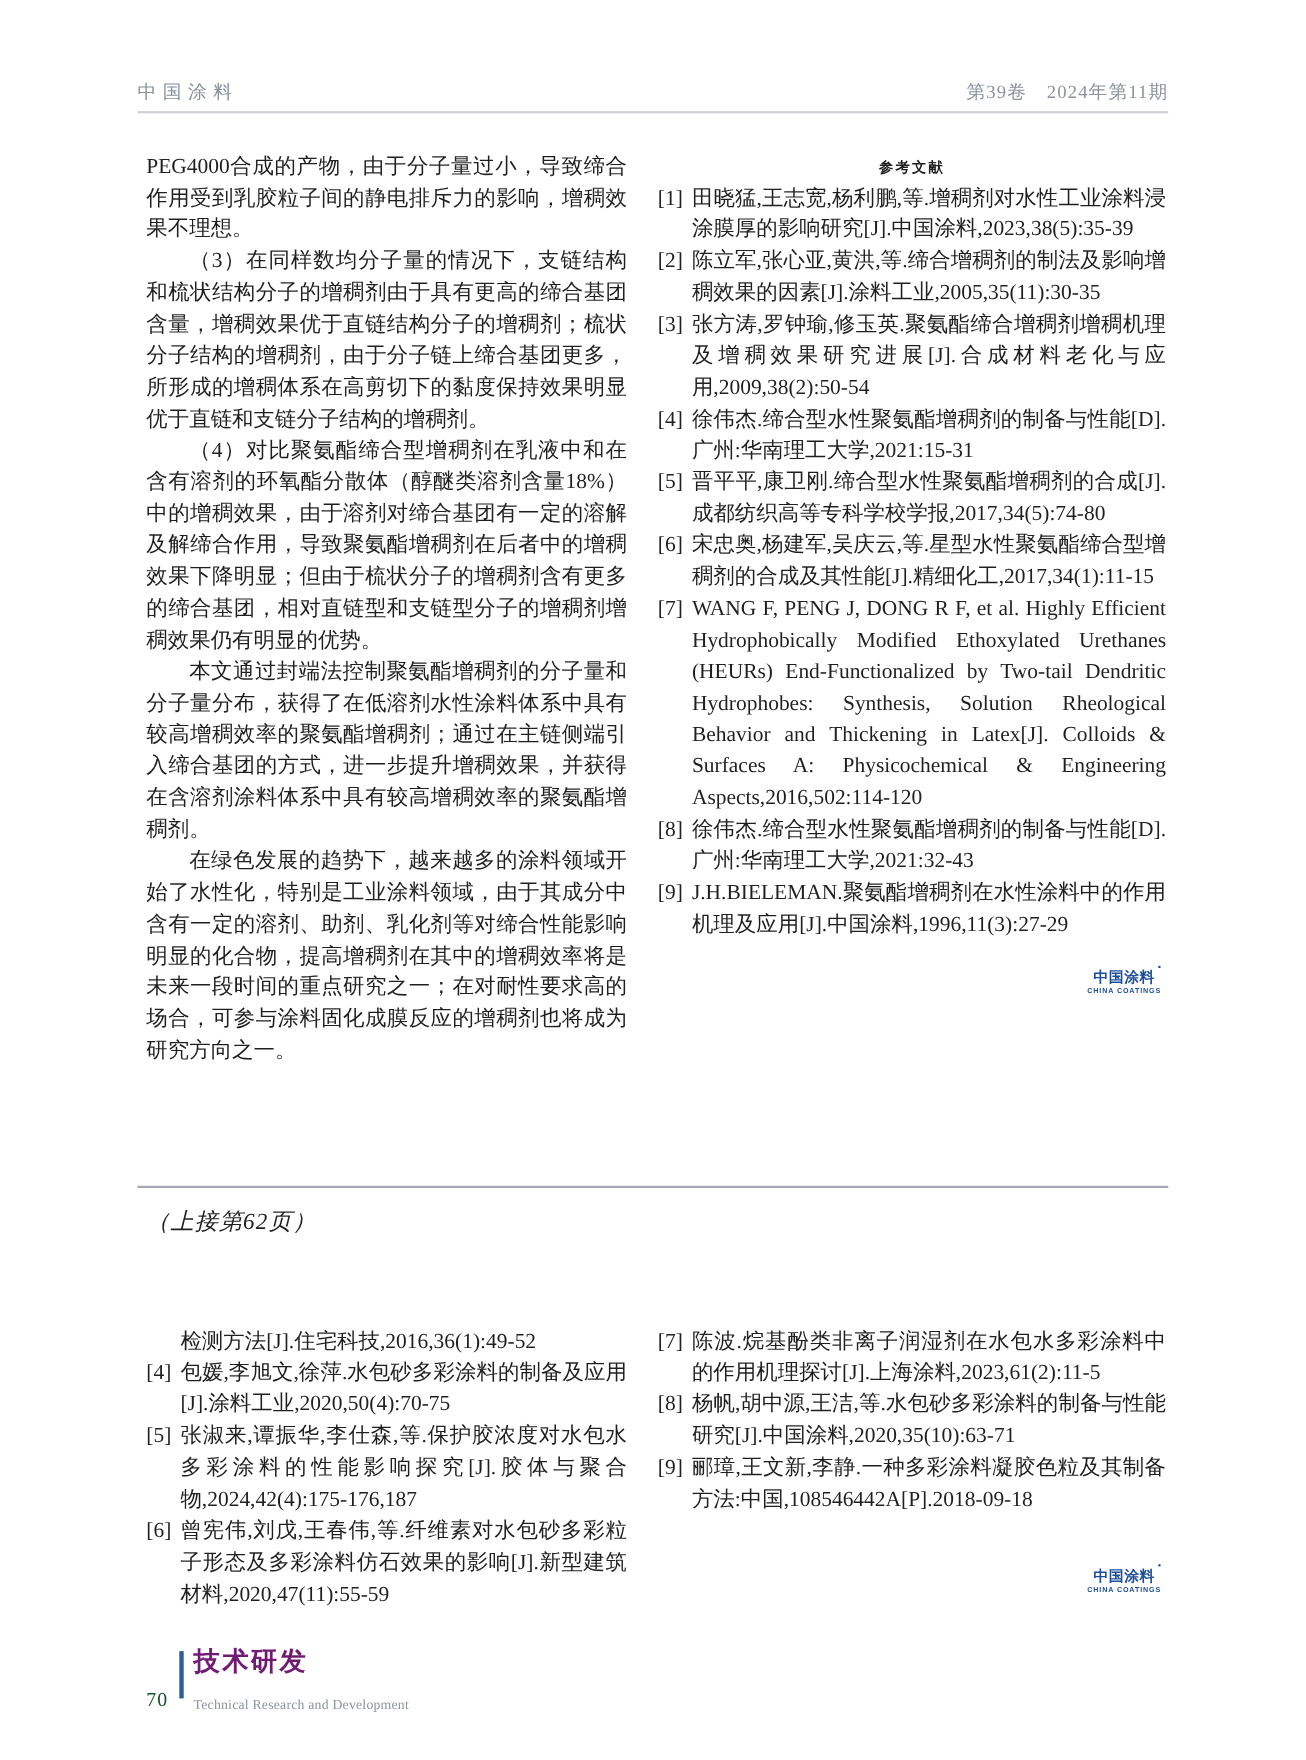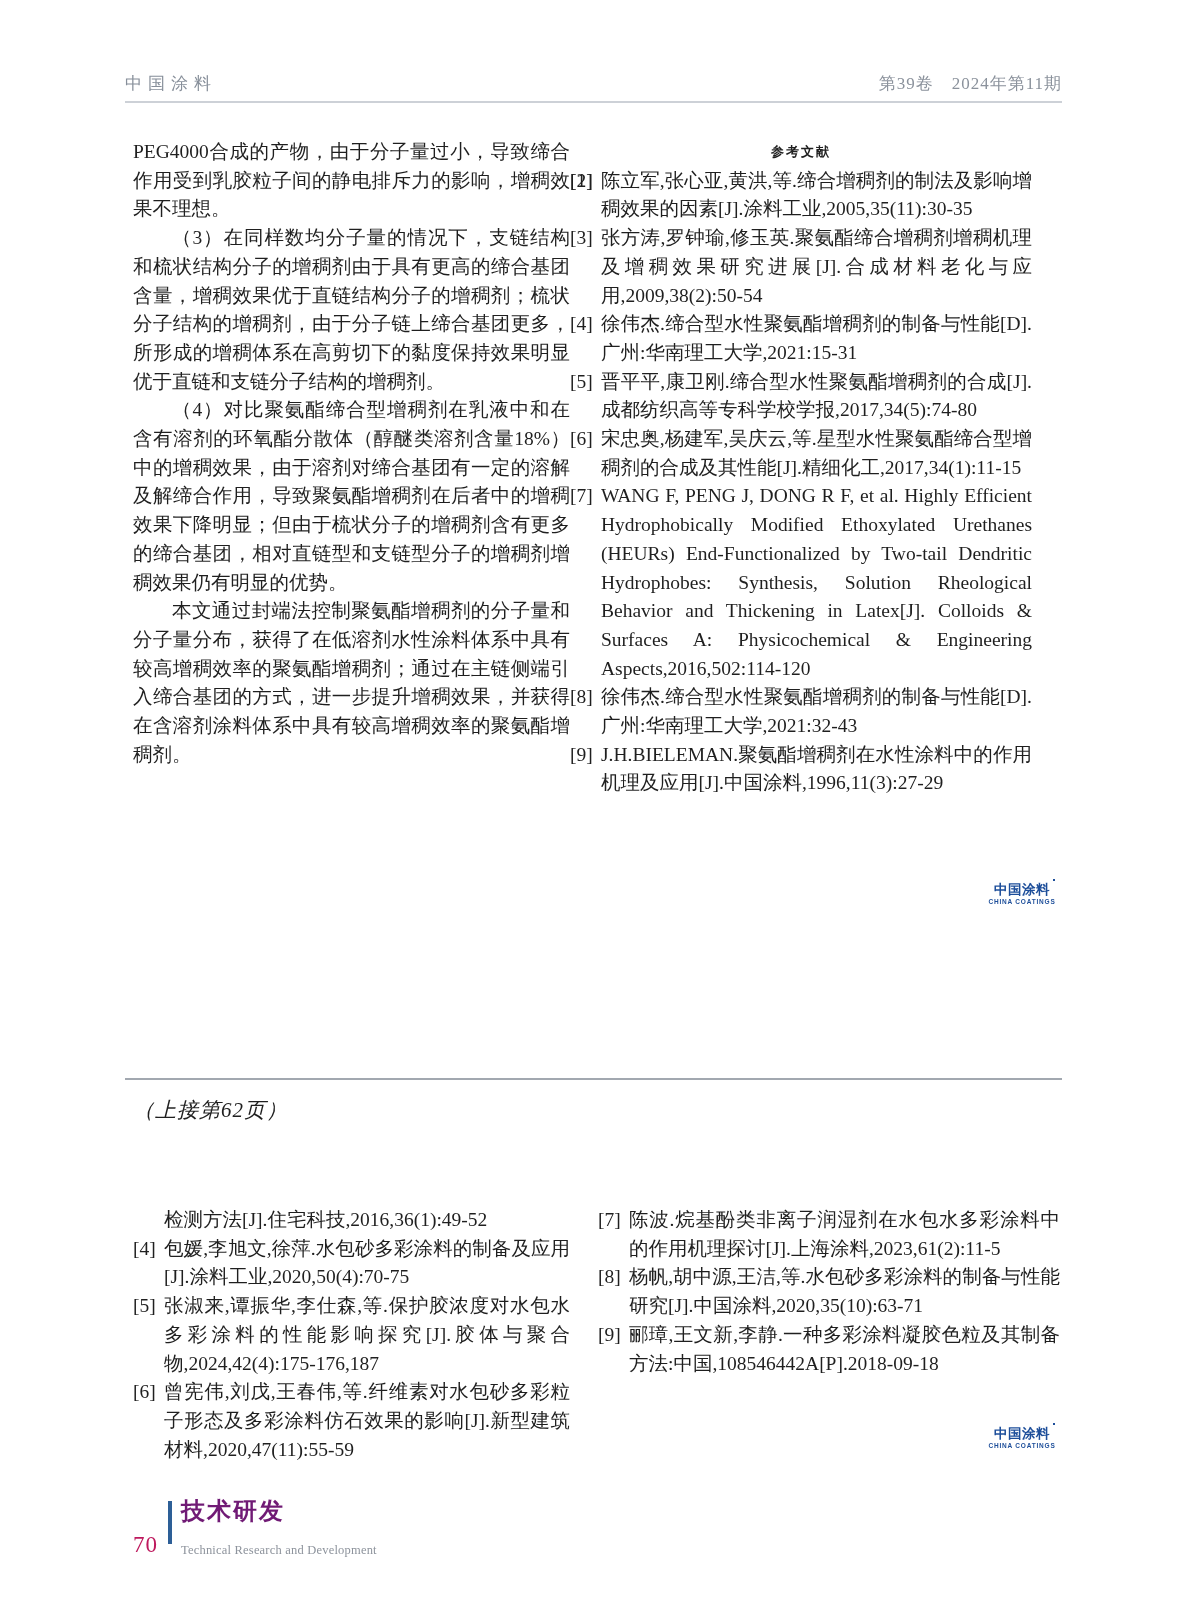--- a/index.html
+++ b/index.html
@@ -17,21 +17,21 @@
     display:flex;justify-content:space-between;align-items:flex-end;
     border-bottom:2px solid #cdd1d7;
     box-sizing:border-box;
     padding-bottom:6px;
   }
   .h-journal{font-size:17px;color:#878f9a;letter-spacing:6px;}
   .h-issue{font-size:17px;color:#8b929c;letter-spacing:1px;}
   
   .top-section{
     position:absolute;left:133px;top:138px;width:927px;
-    display:grid;grid-template-columns:437px 462px;
+    display:grid;grid-template-columns:437px 462px;column-gap:28px;
   }
   .col{font-size:19.5px;line-height:28.7px;text-align:justify;}
   .para{margin:0;text-indent:2em;}
   .para.no-indent{text-indent:0;}
   .ref-title{
     text-align:center;font-weight:bold;font-size:13px;line-height:28.7px;
     letter-spacing:2px;
   }
   .ref{position:relative;padding-left:31px;box-sizing:border-box;}
   .ref-num{position:absolute;left:0;top:0;}
@@ -49,46 +49,48 @@
     position:absolute;left:133px;top:1096px;
     font-size:21px;font-style:italic;letter-spacing:1px;
   }
   
   .bottom-section{
     position:absolute;left:133px;top:1206px;width:927px;
     display:grid;grid-template-columns:437px 462px;column-gap:28px;
   }
   
   .footer{position:absolute;left:133px;top:1499px;display:flex;align-items:stretch;}
-  .page-num{font-size:23px;color:#be185d;align-self:flex-end;line-height:26px;letter-spacing:1px;}
+  .page-num{font-size:18px;color:#14532d;align-self:flex-end;line-height:26px;letter-spacing:1px;}
   .footer-bar{width:4px;background:#2d5f97;margin:2px 9px 0 10px;height:43px;}
   .footer-sec .sec-cn{font-size:24px;font-weight:bold;color:#701a75;letter-spacing:2px;line-height:24px;}
   .footer-sec .sec-en{font-size:12.5px;color:#8d939c;margin-top:20px;letter-spacing:0.2px;}
 </style>
 </head>
 <body>
 
 <div class="page">
 
   <div class="header">
     <span class="h-journal">中国涂料</span>
     <span class="h-issue">第39卷　2024年第11期</span>
   </div>
 
   <div class="top-section">
     <div class="col">
       <p class="para no-indent">PEG4000合成的产物，由于分子量过小，导致缔合作用受到乳胶粒子间的静电排斥力的影响，增稠效果不理想。</p>
       <p class="para">（3）在同样数均分子量的情况下，支链结构和梳状结构分子的增稠剂由于具有更高的缔合基团含量，增稠效果优于直链结构分子的增稠剂；梳状分子结构的增稠剂，由于分子链上缔合基团更多，所形成的增稠体系在高剪切下的黏度保持效果明显优于直链和支链分子结构的增稠剂。</p>
       <p class="para">（4）对比聚氨酯缔合型增稠剂在乳液中和在含有溶剂的环氧酯分散体（醇醚类溶剂含量18%）中的增稠效果，由于溶剂对缔合基团有一定的溶解及解缔合作用，导致聚氨酯增稠剂在后者中的增稠效果下降明显；但由于梳状分子的增稠剂含有更多的缔合基团，相对直链型和支链型分子的增稠剂增稠效果仍有明显的优势。</p>
       <p class="para">本文通过封端法控制聚氨酯增稠剂的分子量和分子量分布，获得了在低溶剂水性涂料体系中具有较高增稠效率的聚氨酯增稠剂；通过在主链侧端引入缔合基团的方式，进一步提升增稠效果，并获得在含溶剂涂料体系中具有较高增稠效率的聚氨酯增稠剂。</p>
+      <p class="para">在绿色发展的趋势下，越来越多的涂料领域开始了水性化，特别是工业涂料领域，由于其成分中含有一定的溶剂、助剂、乳化剂等对缔合性能影响明显的化合物，提高增稠剂在其中的增稠效率将是未来一段时间的重点研究之一；在对耐性要求高的场合，可参与涂料固化成膜反应的增稠剂也将成为研究方向之一。</p>
     </div>
     <div class="col">
       <div class="ref-title">参考文献</div>
       <div class="ref">
         <span class="ref-num">[1]</span>
+        <span>田晓猛,王志宽,杨利鹏,等.增稠剂对水性工业涂料浸涂膜厚的影响研究[J].中国涂料,2023,38(5):35-39</span>
       </div>
       <div class="ref">
         <span class="ref-num">[2]</span>
         <span>陈立军,张心亚,黄洪,等.缔合增稠剂的制法及影响增稠效果的因素[J].涂料工业,2005,35(11):30-35</span>
       </div>
       <div class="ref">
         <span class="ref-num">[3]</span>
         <span>张方涛,罗钟瑜,修玉英.聚氨酯缔合增稠剂增稠机理及增稠效果研究进展[J].合成材料老化与应用,2009,38(2):50-54</span>
       </div>
       <div class="ref">

